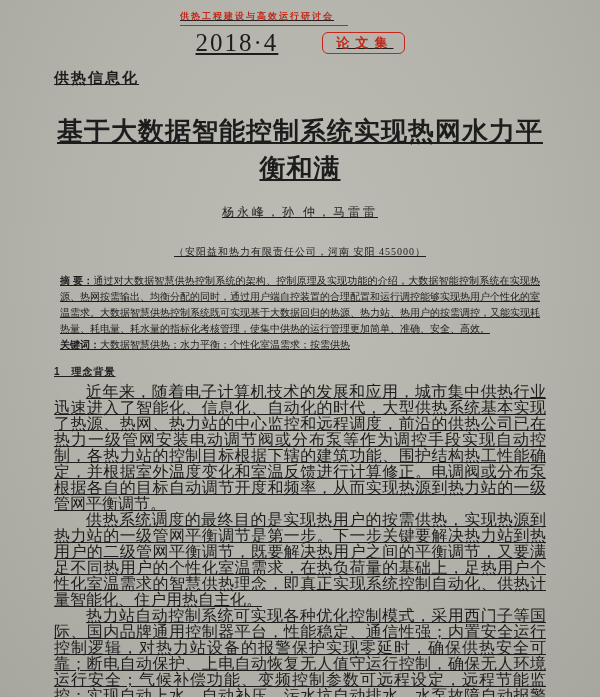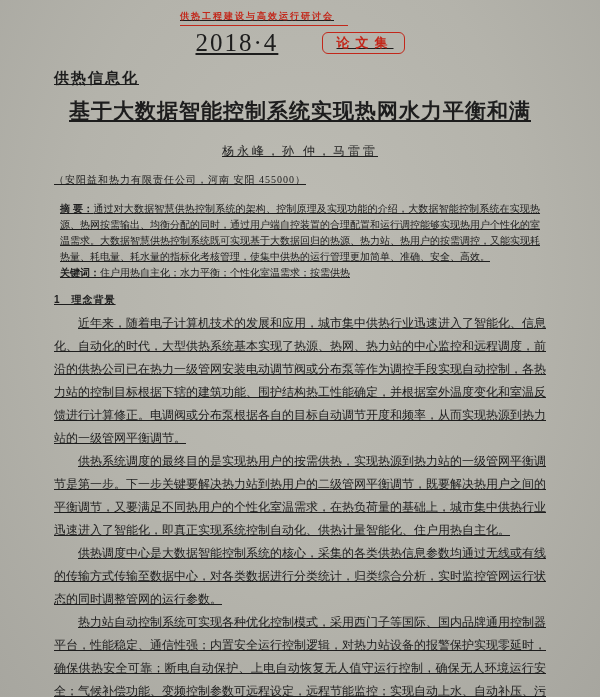--- a/index.html
+++ b/index.html
@@ -50,37 +50,37 @@
   }
   .column{
     margin-top:12px;
     font-weight:bold;
     font-size:15px;
     letter-spacing:2px;
     font-family:"Liberation Sans","DejaVu Sans",sans-serif;
   }
   
   .title{
-    margin-top:4px;
+    margin-top:25px;
     text-align:center;
-    font-size:21px;
+    font-size:26px;
     font-weight:bold;
     line-height:37px;
     letter-spacing:1px;
     font-family:"Liberation Sans","DejaVu Sans",sans-serif;
   }
   .authors{
     margin-top:14px;
     text-align:center;
     font-size:12px;
     letter-spacing:3px;
   }
   .affiliation{
-    margin-top:13px;
-    text-align:left;
+    margin-top:24px;
+    text-align:center;
     font-size:10px;
     letter-spacing:1px;
   }
   
   .abstract-block{
     margin:14px 6px 0 6px;
     font-size:10px;
     line-height:16px;
     text-align:justify;
   }
@@ -93,22 +93,22 @@
   
   .section-heading{
     margin:12px 0 5px 0;
     font-size:10px;
     font-weight:bold;
     letter-spacing:1px;
     font-family:"Liberation Sans","DejaVu Sans",sans-serif;
   }
   .body-par{
     margin:0;
-    font-size:12px;
-    line-height:23px;
+    font-size:16px;
+    line-height:16px;
     text-align:justify;
     text-indent:2em;
   }
 </style>
 </head>
 <body>
 
 <div class="page">
 
   <header>
@@ -123,27 +123,26 @@
 
   <h1 class="title">
     <div>基于大数据智能控制系统实现热网水力平衡和满</div>
   </h1>
 
   <div class="authors">杨永峰，孙  仲，马雷雷</div>
   <div class="affiliation">（安阳益和热力有限责任公司，河南 安阳 455000）</div>
 
   <div class="abstract-block">
     <p><span class="lbl">摘  要：</span><span>通过对大数据智慧供热控制系统的架构、控制原理及实现功能的介绍，大数据智能控制系统在实现热源、热网按需输出、均衡分配的同时，通过用户端自控装置的合理配置和运行调控能够实现热用户个性化的室温需求。大数据智慧供热控制系统既可实现基于大数据回归的热源、热力站、热用户的按需调控，又能实现耗热量、耗电量、耗水量的指标化考核管理，使集中供热的运行管理更加简单、准确、安全、高效。</span></p>
-    <p class="kw"><span class="lbl">关键词：</span><span>住户用热自主化；水力平衡；个性化室温需求；按需供热</span></p>
+    <p class="kw"><span class="lbl">关键词：</span><span>大数据智慧供热；水力平衡；个性化室温需求；按需供热</span></p>
   </div>
 
   <section>
     <h2 class="section-heading">1　理念背景</h2>
     <p class="body-par">近年来，随着电子计算机技术的发展和应用，城市集中供热行业迅速进入了智能化、信息化、自动化的时代，大型供热系统基本实现了热源、热网、热力站的中心监控和远程调度，前沿的供热公司已在热力一级管网安装电动调节阀或分布泵等作为调控手段实现自动控制，各热力站的控制目标根据下辖的建筑功能、围护结构热工性能确定，并根据室外温度变化和室温反馈进行计算修正。电调阀或分布泵根据各自的目标自动调节开度和频率，从而实现热源到热力站的一级管网平衡调节。</p>
-    <p class="body-par">供热系统调度的最终目的是实现热用户的按需供热，实现热源到热力站的一级管网平衡调节是第一步。下一步关键要解决热力站到热用户的二级管网平衡调节，既要解决热用户之间的平衡调节，又要满足不同热用户的个性化室温需求，在热负荷量的基础上，城市集中供热行业迅速进入了智能化，即真正实现系统控制自动化、供热计量智能化、住户用热自主化。</p>
+    <p class="body-par">供热系统调度的最终目的是实现热用户的按需供热，实现热源到热力站的一级管网平衡调节是第一步。下一步关键要解决热力站到热用户的二级管网平衡调节，既要解决热用户之间的平衡调节，又要满足不同热用户的个性化室温需求，在热负荷量的基础上，足热用户个性化室温需求的智慧供热理念，即真正实现系统控制自动化、供热计量智能化、住户用热自主化。</p>
   </section>
 
   <section>
-    <p class="body-par">供热调度中心是大数据智能控制系统的核心，采集的各类供热信息参数均通过无线或有线的传输方式传输至数据中心，对各类数据进行分类统计，归类综合分析，实时监控管网运行状态的同时调整管网的运行参数。</p>
     <p class="body-par">热力站自动控制系统可实现各种优化控制模式，采用西门子等国际、国内品牌通用控制器平台，性能稳定、通信性强；内置安全运行控制逻辑，对热力站设备的报警保护实现零延时，确保供热安全可靠；断电自动保护、上电自动恢复无人值守运行控制，确保无人环境运行安全；气候补偿功能、变频控制参数可远程设定，远程节能监控；实现自动上水、自动补压、污水坑自动排水、水泵故障自动报警等安全运行管</p>
   </section>
 
 </div>
 
 </body></html>

